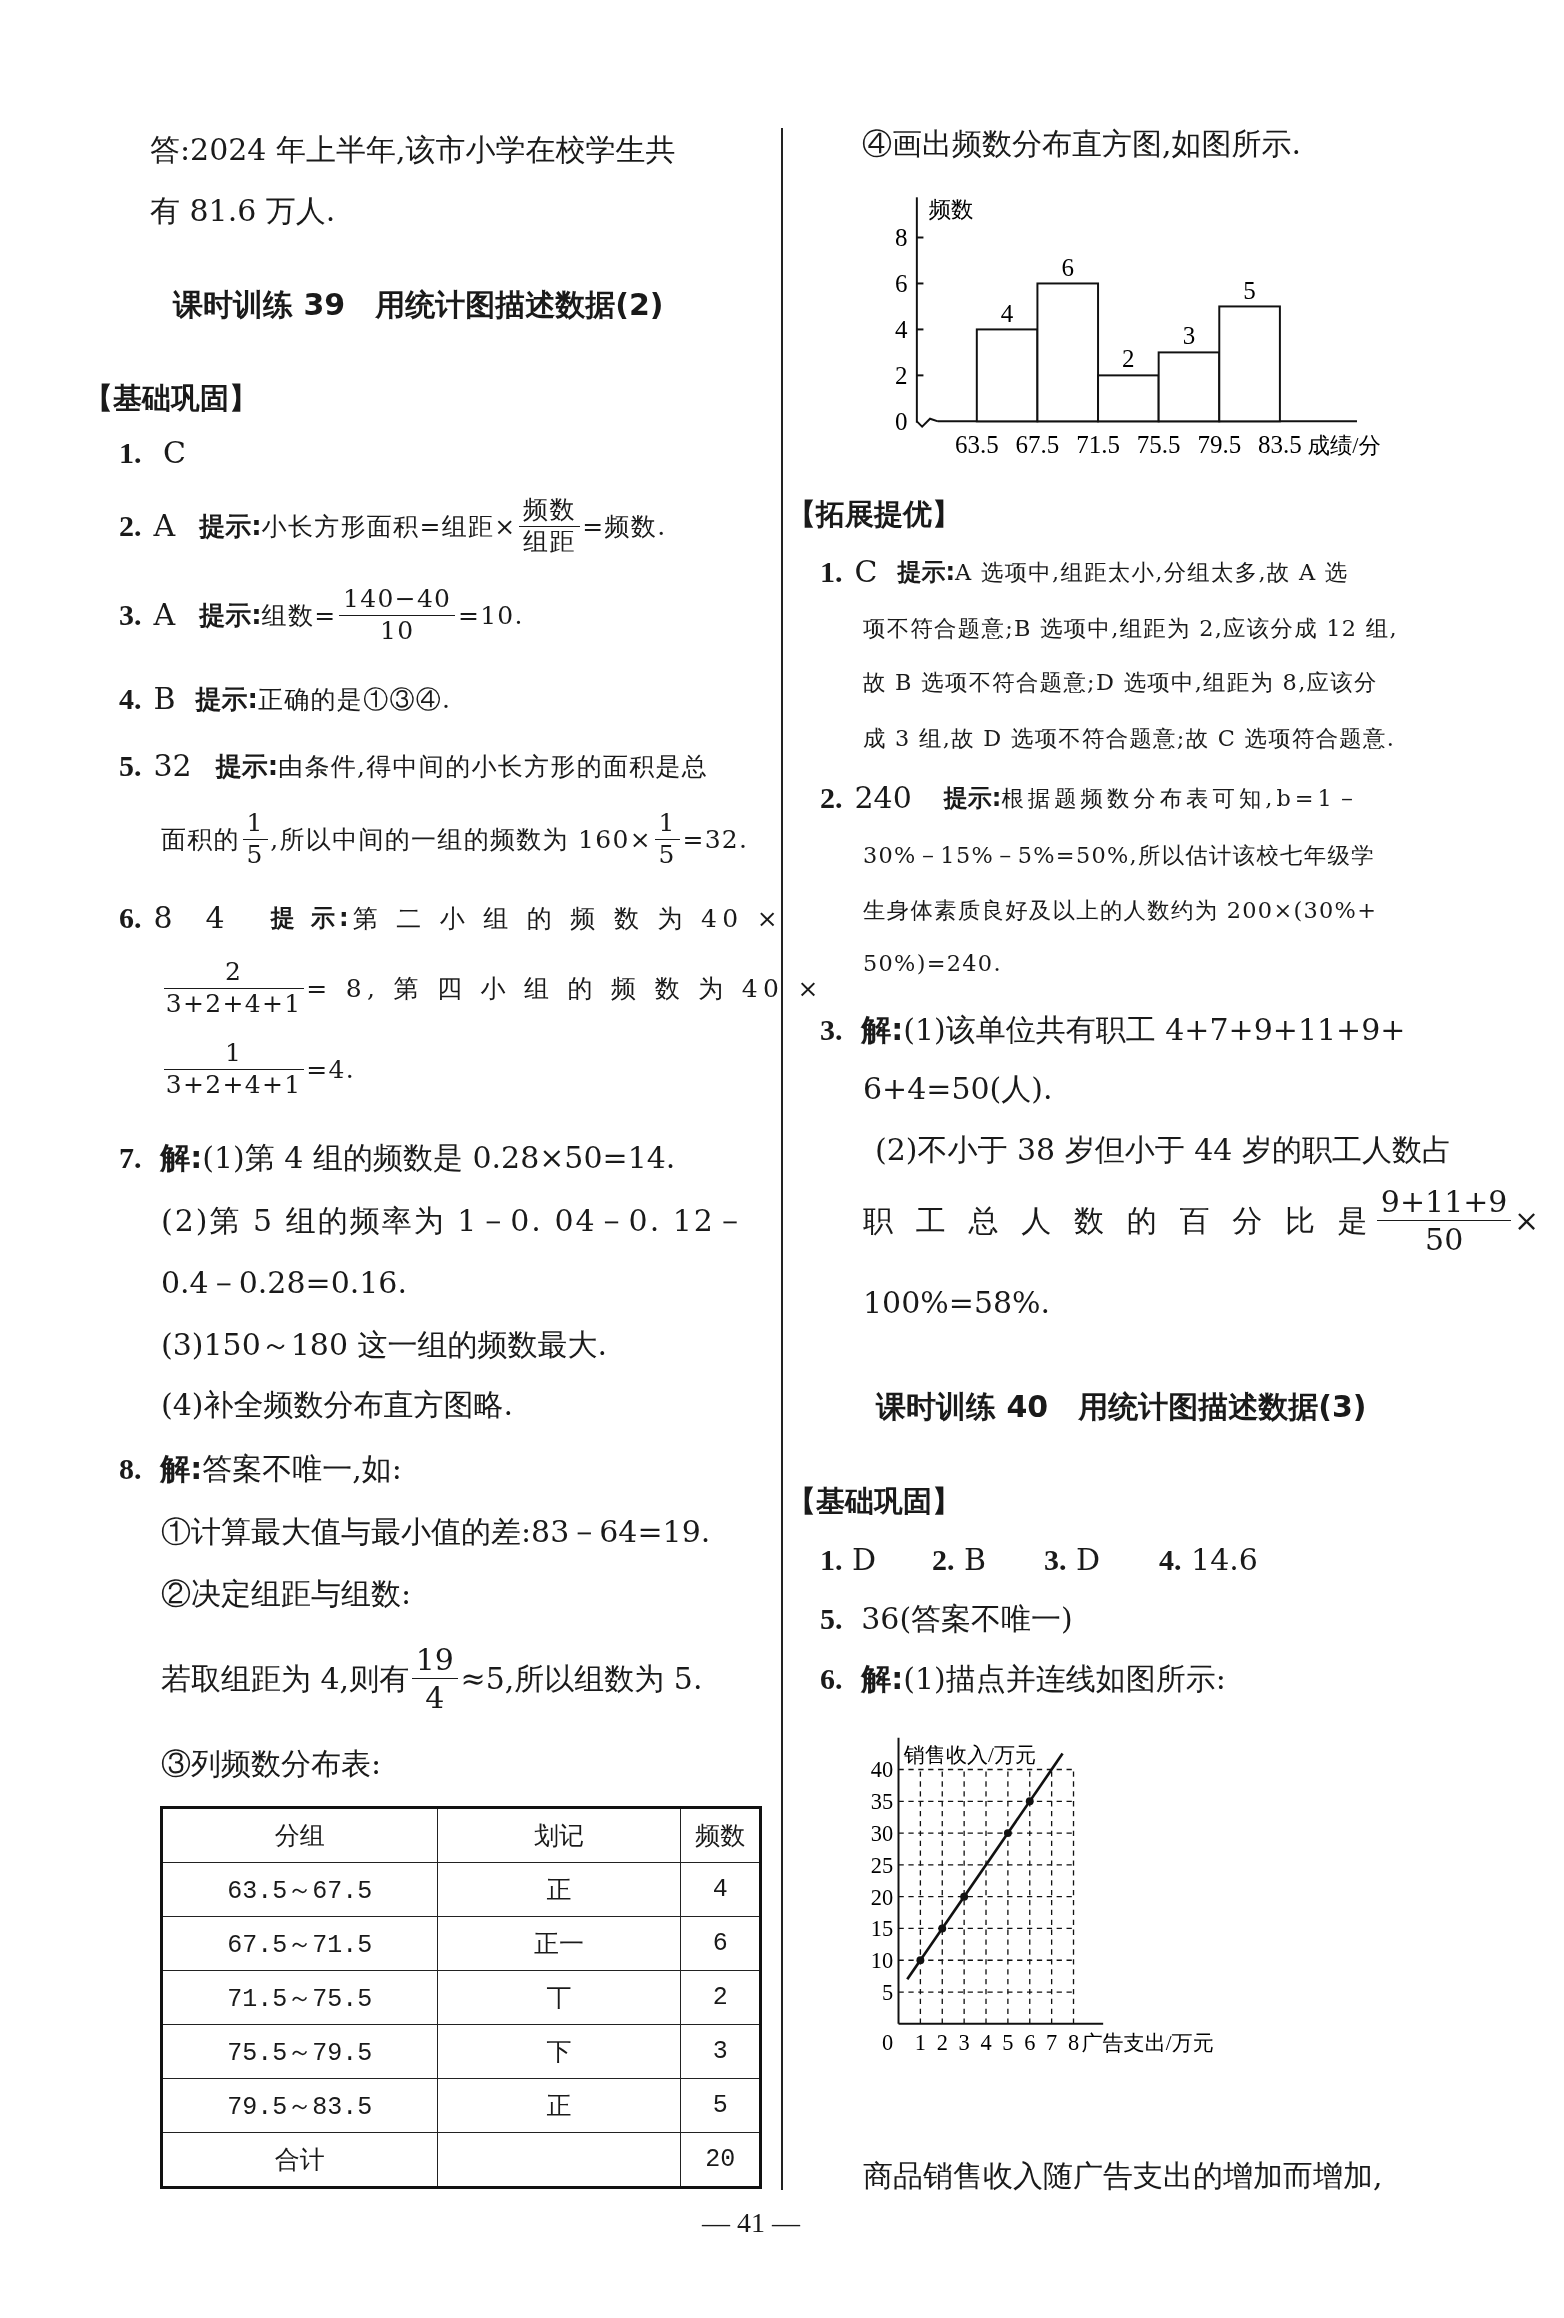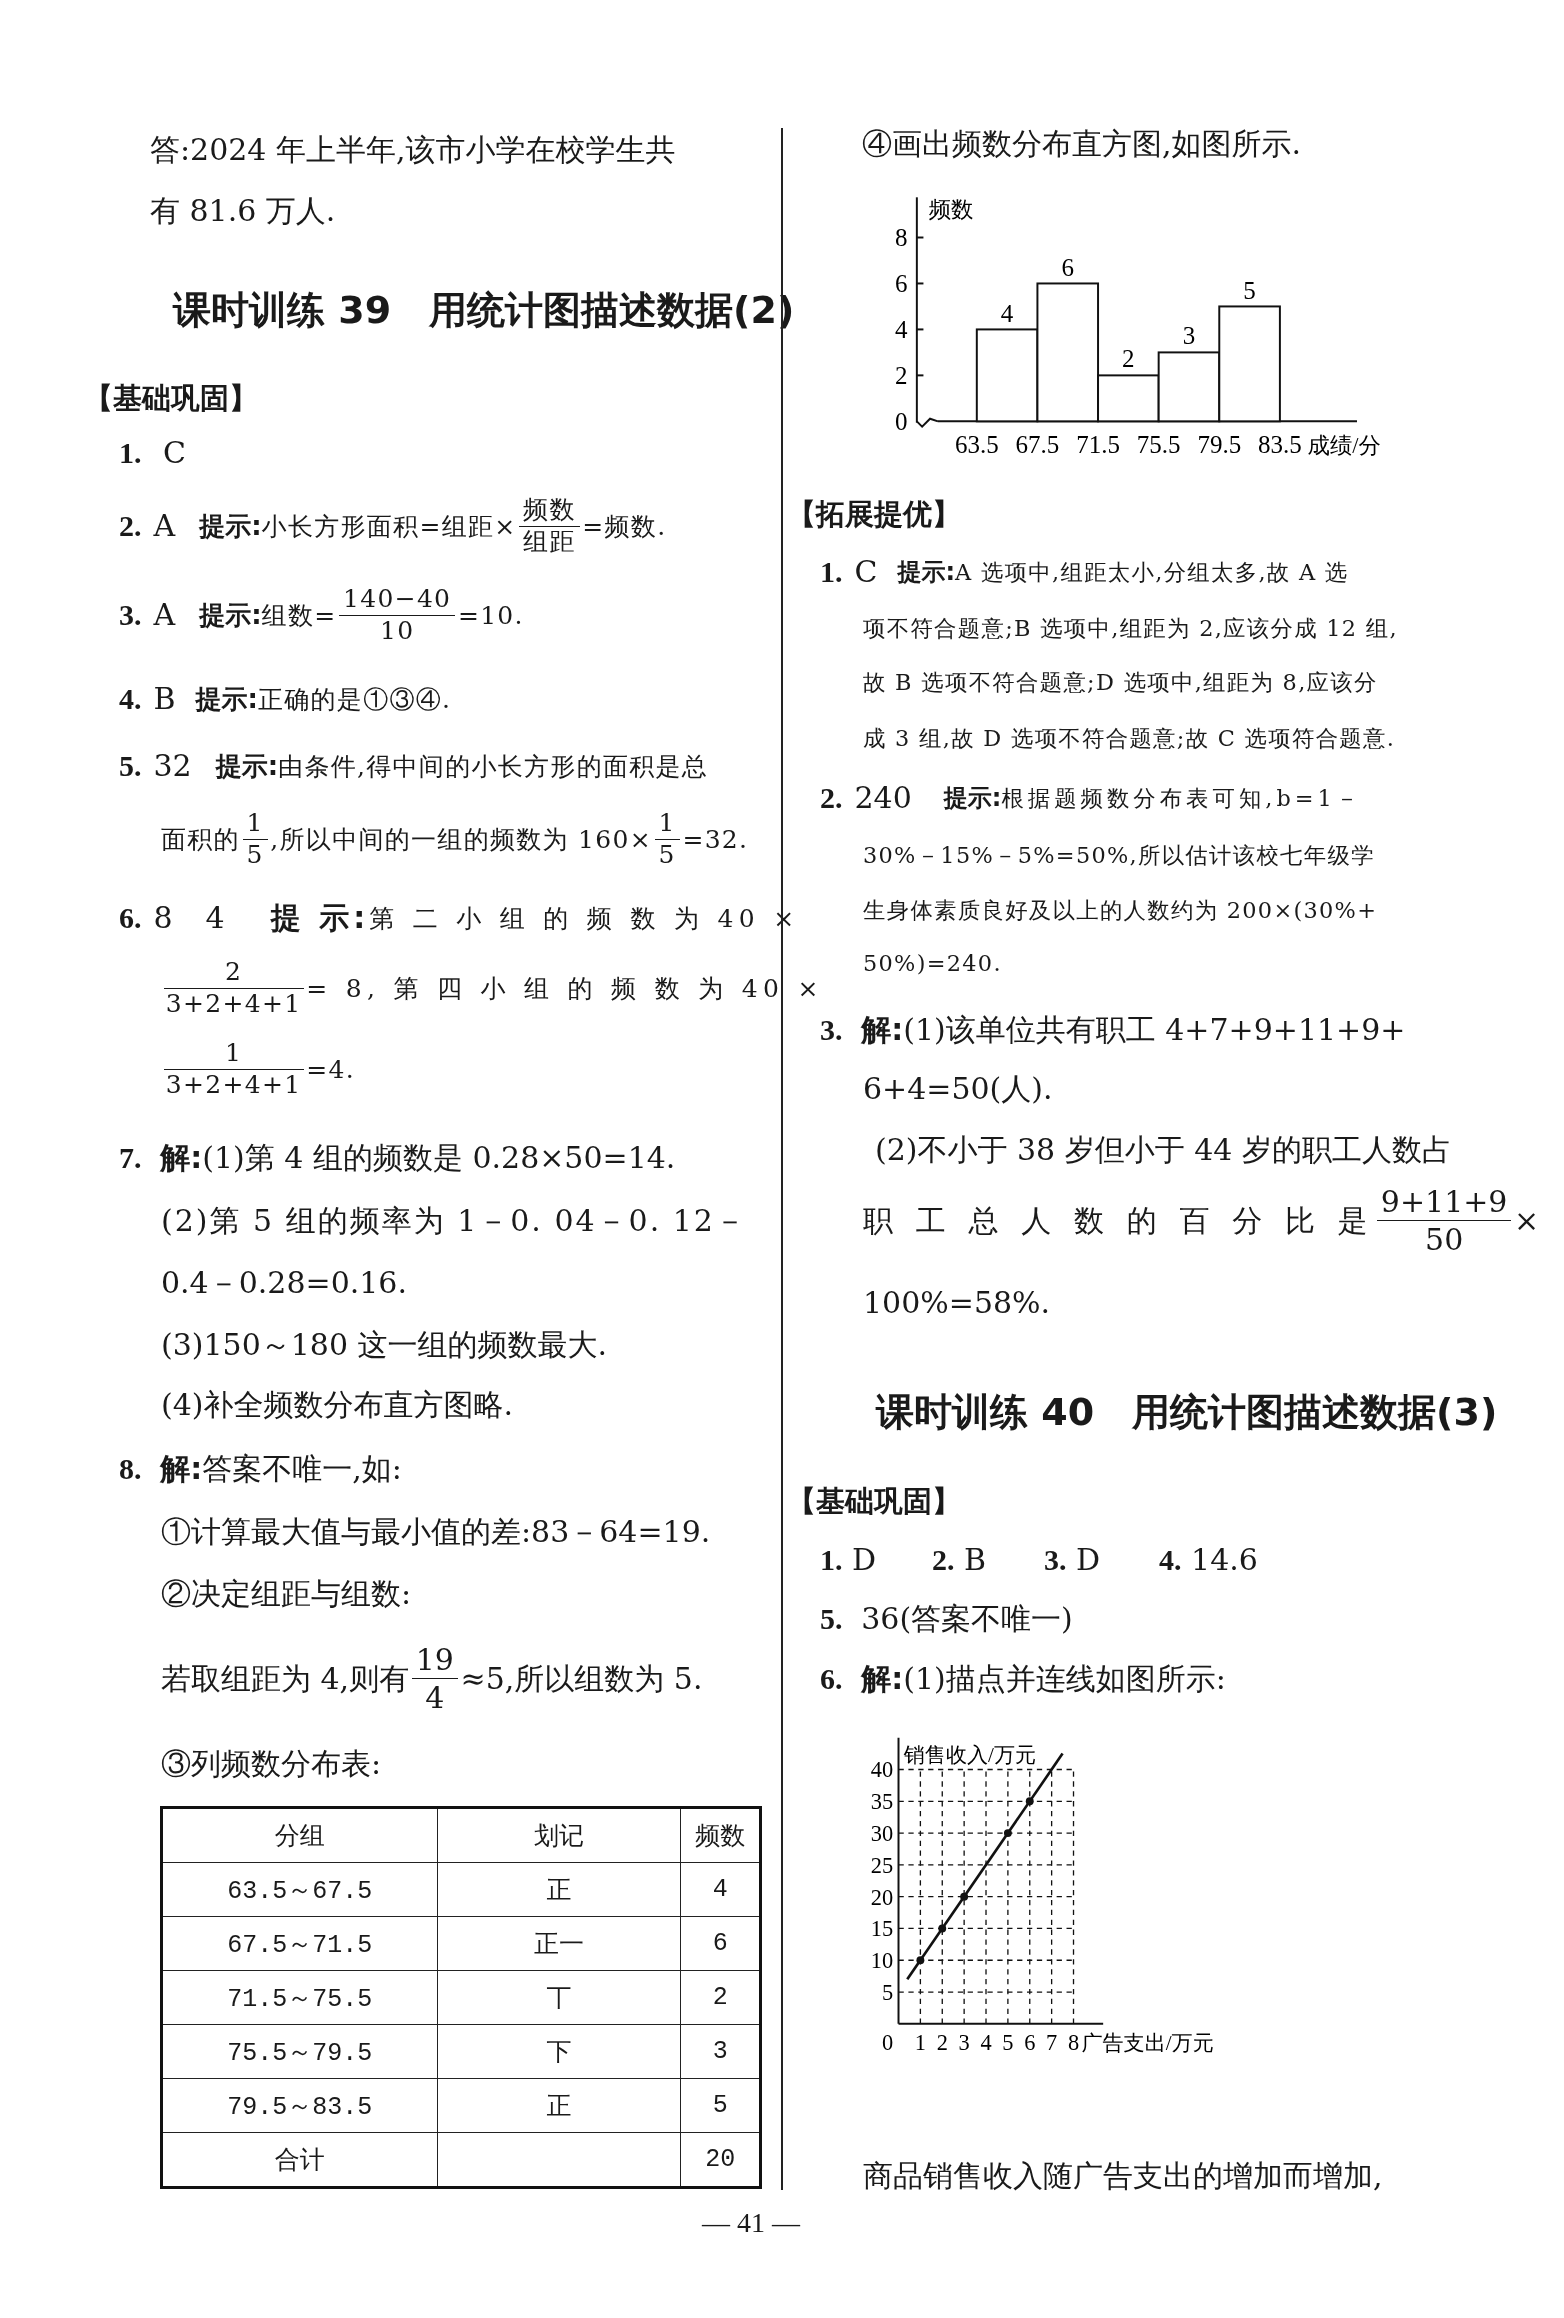--- a/index.html
+++ b/index.html
@@ -3,21 +3,21 @@
 <meta charset="utf-8">
 <style>
   html, body { margin: 0; padding: 0; background: #ffffff; }
   body { width: 1564px; height: 2319px; position: relative; overflow: hidden;
          font-family: "DejaVu Serif", "Liberation Serif", serif; color: #1a1a1a; }
   .abs { position: absolute; white-space: nowrap; }
   .t { font-size: 30px; line-height: 1; }
   .sm { font-size: 25px; letter-spacing: 1.3px; }
   .b { font-weight: bold; font-family: "DejaVu Sans", "Liberation Sans", sans-serif; }
   .num { font-weight: bold; font-family: "Liberation Serif", serif; font-size: 30px; }
-  .title { font-size: 38px; font-weight: bold; font-family: "DejaVu Sans", sans-serif; }
+  .title { font-size: 30px; font-weight: bold; font-family: "DejaVu Sans", sans-serif; }
   .sec { font-size: 29px; font-weight: bold; font-family: "DejaVu Sans", sans-serif; }
   .frac { display: inline-flex; flex-direction: column; align-items: center; vertical-align: middle; margin: 0 2.6px; }
   .frac .n { border-bottom: 1.3px solid #1a1a1a; padding: 0 4px 2.6px; line-height: 1.05; }
   .frac .d { padding-top: 2.6px; line-height: 1.05; }
   .divider { position: absolute; left: 781px; top: 128px; width: 2px; height: 2062px; background: #222; }
   table.freq { position: absolute; left: 160px; top: 1806px; width: 602px; border-collapse: collapse;
                border: 3.3px solid #111; font-size: 25px; font-family: "Liberation Serif", serif; }
   table.freq td, table.freq th { border: 1.3px solid #222; height: 53px; text-align: center; font-weight: normal; padding: 0; font-family: Liberation Mono, monospace; }
   .pagenum { font-family: "Liberation Serif", serif; font-size: 28px; }
   svg text { font-family: "Liberation Serif", serif; }
@@ -84,21 +84,21 @@
       <span class="n">1</span>
       <span class="d">5</span>
     </span>
   <span>=32.</span>
 </div>
 
 <div class="abs t" style="left:119px; top:903px; display:flex; align-items:center;">
   <span class="num">6.</span>
   <span style="margin-left:12px">8</span>
   <span style="margin-left:33px">4</span>
-  <span class="b" style="margin-left:46px; font-size:30px; letter-spacing:4px">提 示:</span>
+  <span class="b" style="margin-left:46px; font-size:24px; letter-spacing:4px">提 示:</span>
   <span class="sm" style="letter-spacing:5.3px">第 二 小 组 的 频 数 为  40 ×</span>
 </div>
 <div class="abs sm" style="left:161px; top:959px; display:flex; align-items:center;">
   <span class="frac" style="min-width:138px">
       <span class="n" style="width:132px; text-align:center">2</span>
       <span class="d">3+2+4+1</span>
     </span>
   <span style="letter-spacing:5.3px"> = 8, 第 四 小 组 的 频 数 为  40 ×</span>
 </div>
 <div class="abs sm" style="left:161px; top:1040px; display:flex; align-items:center;">

